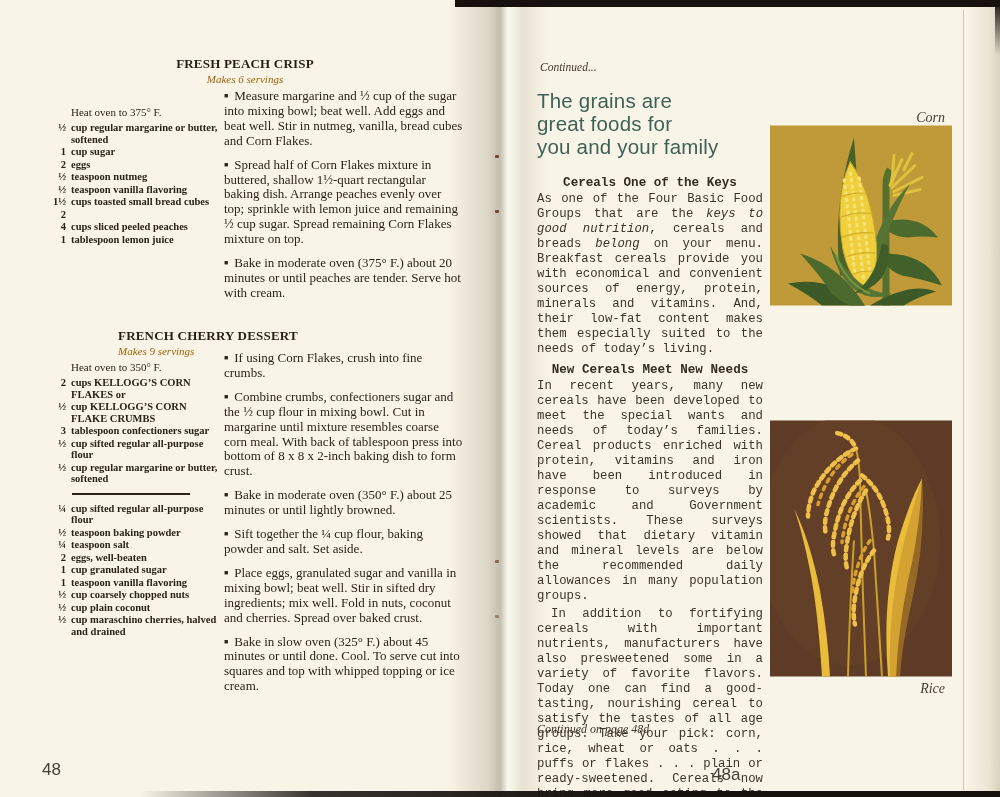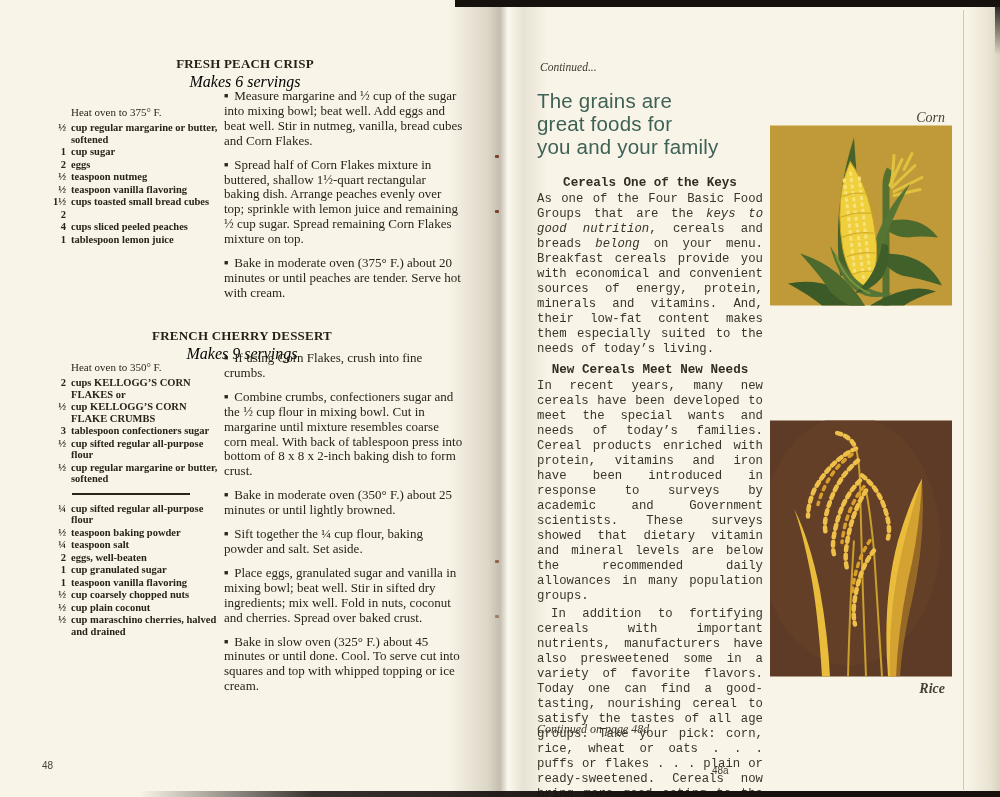--- a/index.html
+++ b/index.html
@@ -2,38 +2,38 @@
 <html><head>
 <meta charset="utf-8">
 <style>
   html,body{margin:0;padding:0;background:#d8d2c2;}
   .book{position:relative;width:1000px;height:797px;overflow:hidden;
         background:#f8f4e7;font-family:"Liberation Serif",serif;color:#2c251d;}
   .abs{position:absolute;}
 
   
   .recipe-title{font-weight:bold;font-size:13px;letter-spacing:.2px;color:#261f18;line-height:1.15;}
-  .servings{font-style:italic;font-size:16px;color:#000000;margin-top:1px;}
+  .servings{font-style:italic;font-size:11px;color:#a16207;margin-top:1px;}
   .heat{font-size:11px;margin:0 0 4px 27px;color:#2c251d;}
   .ing-row{display:flex;margin-bottom:1px;font-size:10.5px;line-height:11.5px;font-weight:bold;color:#2a2319;}
   .ing-qty{width:22px;text-align:right;margin-right:5px;flex:none;}
   .ing-text{flex:1;}
   .divider{height:2px;background:#2a2319;width:118px;margin:8px 0 8px 28px;}
   .step{font-size:13px;line-height:14.9px;margin:0 0 9px;color:#2b241c;}
   .step::before{content:attr(data-bullet);font-size:7px;vertical-align:2px;margin-right:6px;}
 
   
   .continued{font-style:italic;font-size:11.5px;color:#3e372d;}
   .headline{font-family:"Liberation Sans",sans-serif;font-size:20.5px;line-height:23px;
             color:#3e6156;font-weight:500;letter-spacing:.2px;}
   .art-heading{font-weight:bold;font-size:12.6px;text-align:center;color:#332c22;margin:6px 0 2px;}
   .art-p{font-size:12.3px;line-height:15px;text-align:justify;color:#3b3429;margin:0 0 3px;}
   .art-p.indent{text-indent:14px;}
   .img-label{font-style:italic;font-size:14px;color:#46403a;text-align:right;}
-  .pagenum{font-family:"Liberation Sans",sans-serif;font-size:10px;color:#45403a;}
+  .pagenum{font-family:"Liberation Sans",sans-serif;font-size:17px;color:#45403a;}
 
   
   .spine-shadow{left:448px;top:0;width:100px;height:797px;pointer-events:none;
     background:linear-gradient(to right,rgba(0,0,0,0),rgba(110,95,70,.20) 40%,
       rgba(60,50,35,.28) 52%,rgba(255,255,250,.35) 60%,rgba(110,95,70,.12) 75%,rgba(0,0,0,0));}
   .stitch{left:495px;width:4px;height:3px;background:#7a4526;border-radius:1px;}
   .top-dark{left:455px;top:0;width:545px;height:7px;background:#16110d;}
   .corner-dark{right:0;top:0;width:5px;height:55px;
     background:linear-gradient(#16110d,rgba(22,17,13,0));}
   .bottom-dark{left:140px;right:0;bottom:0;height:6px;
@@ -93,21 +93,21 @@
           <span class="ing-text">tablespoon lemon juice</span>
         </div>
     </div>
 
     <div class="abs" style="left:224px;top:89px;width:240px;">
       <p class="step" data-bullet="■">Measure margarine and ½ cup of the sugar into mixing bowl; beat well. Add eggs and beat well. Stir in nutmeg, vanilla, bread cubes and Corn Flakes.</p>
       <p class="step" data-bullet="■">Spread half of Corn Flakes mixture in buttered, shallow 1½-quart rectangular baking dish. Arrange peaches evenly over top; sprinkle with lemon juice and remaining ½ cup sugar. Spread remaining Corn Flakes mixture on top.</p>
       <p class="step" data-bullet="■">Bake in moderate oven (375° F.) about 20 minutes or until peaches are tender. Serve hot with cream.</p>
     </div>
 
-    <div class="abs" style="left:102px;top:329px;width:280px;text-align:center;">
+    <div class="abs" style="left:118px;top:329px;width:280px;text-align:left;">
       <div class="recipe-title">FRENCH CHERRY DESSERT</div>
       <div class="servings">Makes 9 servings</div>
     </div>
 
     <div class="abs" style="left:44px;top:361px;width:178px;">
       <div class="heat">Heat oven to 350° F.</div>
       <div class="ing-row">
           <span class="ing-qty">2</span>
           <span class="ing-text">cups KELLOGG’S CORN FLAKES or</span>
         </div>
@@ -260,21 +260,21 @@
         <path d="M92 55 Q112 70 118 100 Q120 110 118 118"></path>
         <path d="M84 24 Q78 14 64 12"></path>
       </g>
       <g stroke="#d89f2c" stroke-width="3.5" fill="none" stroke-dasharray="3.5 5" stroke-linecap="round">
         <path d="M82 34 Q58 50 48 84"></path>
           <path d="M94 66 Q76 88 72 122"></path>
           <path d="M100 120 Q86 140 82 172"></path>
       </g>
     </svg>
   </div>
-  <div class="abs img-label" style="left:770px;top:681px;width:175px;font-weight:bold;">Rice</div>
+  <div class="abs img-label" style="left:770px;top:681px;width:175px;">Rice</div>
 
   <div class="abs spine-shadow"></div>
   <div class="abs stitch" style="top:155px;"></div>
   <div class="abs stitch" style="top:210px;"></div>
   <div class="abs stitch" style="top:560px;opacity:.75;"></div>
   <div class="abs stitch" style="top:615px;opacity:.55;"></div>
   <div class="abs page-edge"></div>
   <div class="abs page-edge-line"></div>
   <div class="abs top-dark"></div>
   <div class="abs corner-dark"></div>

